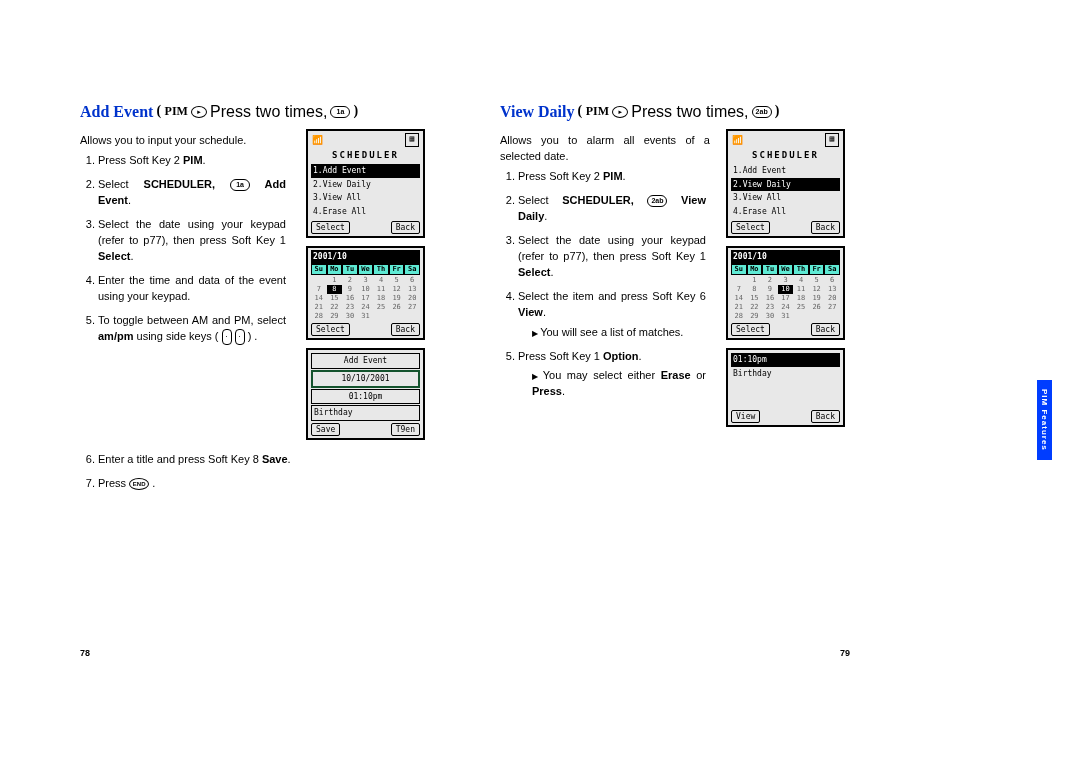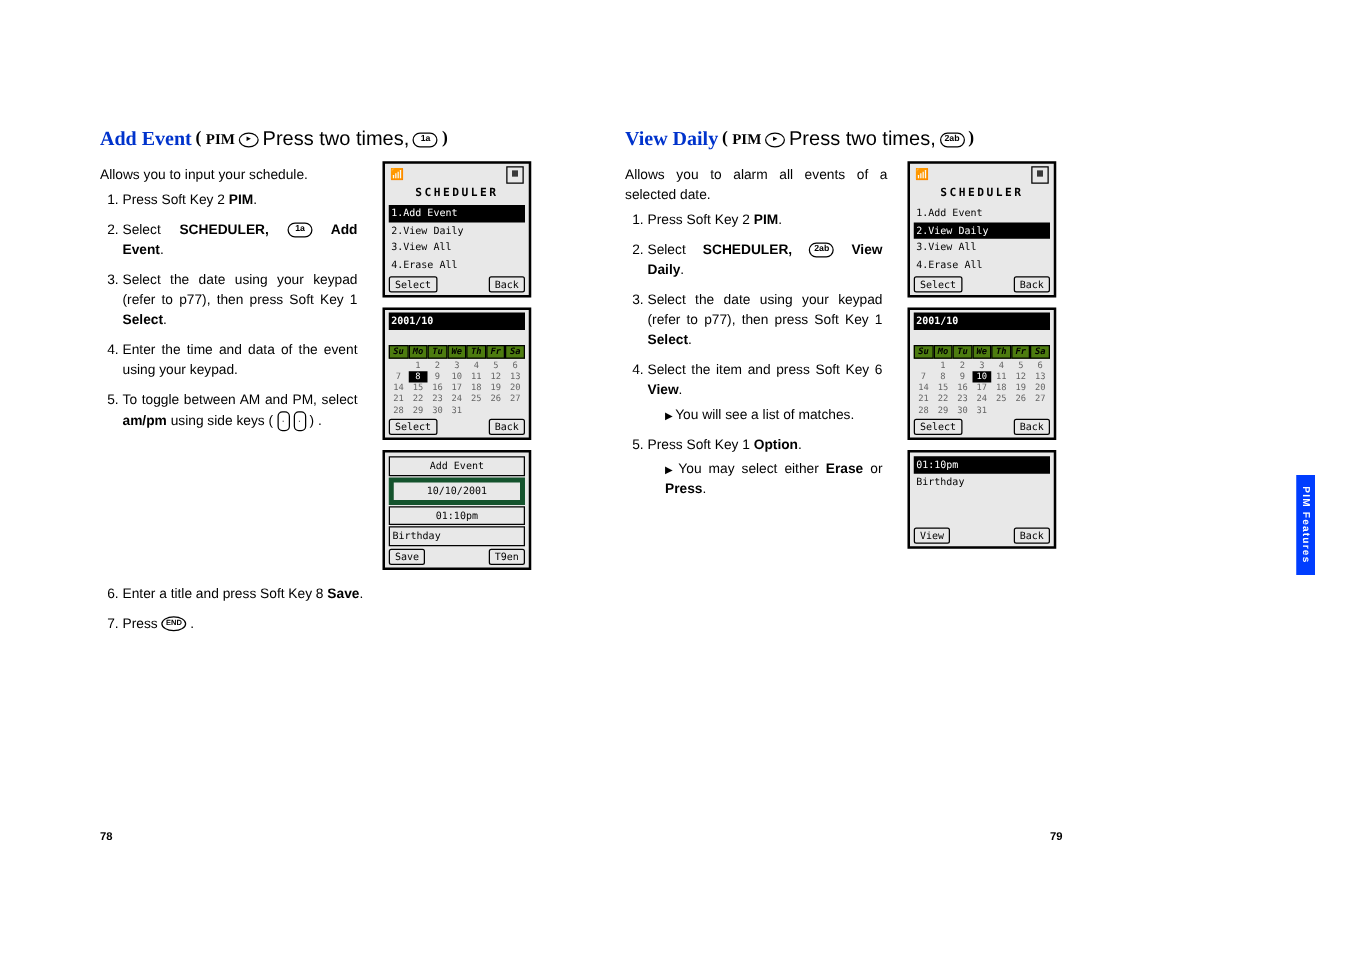--- a/index.html
+++ b/index.html
@@ -152,39 +152,38 @@
   .calendar {
     padding: 2px 3px 0 3px;
   }
   .cal-title {
     font-size: 8px;
     font-weight: bold;
     background: #000;
     color: #fff;
     padding: 1px 2px;
     display: block;
-    margin-bottom: 12px;
+    margin-bottom: 0;
   }
   .cal-days {
     display: grid;
     grid-template-columns: repeat(7, 1fr);
     font-size: 7px;
     gap: 0;
     margin: 0;
   }
   .cal-days span {
     border: 1px solid #000;
     text-align: center;
     padding: 0;
-    background: #4d7c0f;
+    background: #5eead4;
     font-weight: bold;
     line-height: 9px;
     height: 9px;
     overflow: hidden;
-    font-style: italic;
   }
   .cal-grid {
     display: grid;
     grid-template-columns: repeat(7, 1fr);
     font-size: 7px;
     gap: 0;
     margin: 1px 0 2px 0;
   }
   .cal-grid span {
     text-align: center;
@@ -379,21 +378,21 @@
           </div>
           <div class="screen-footer">
             <span class="btn">Select</span>
             <span class="btn">Back</span>
           </div>
         </div>
 
         <div class="screen">
           <div class="screen-list" style="margin-top:3px;">
             <div class="row" style="border:1px solid #000; margin:1px 0; text-align:center;">Add Event</div>
-            <div class="row" style="border:4px solid #14532d; margin:1px 0; text-align:center;">10/10/2001</div>
+            <div class="row" style="border:2px solid #14532d; margin:1px 0; text-align:center;">10/10/2001</div>
             <div class="row" style="border:1px solid #000; margin:1px 0; text-align:center;">01:10pm</div>
             <div class="row" style="border:1px solid #000; margin:1px 0;">Birthday</div>
           </div>
           <div class="screen-footer">
             <span class="btn">Save</span>
             <span class="btn">T9en</span>
           </div>
         </div>
       </div>
     </div>

